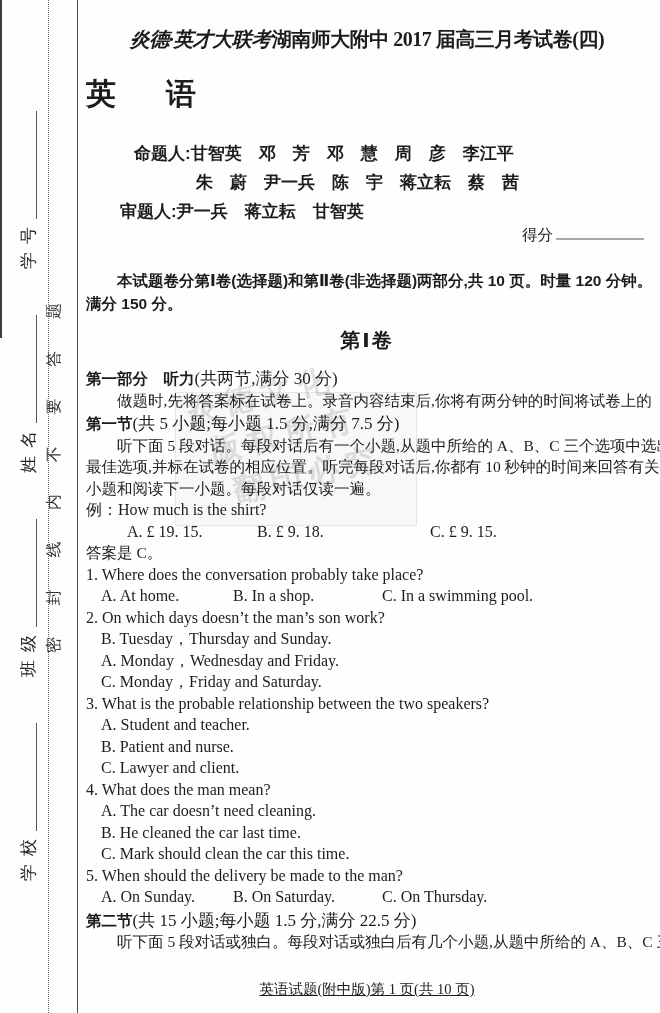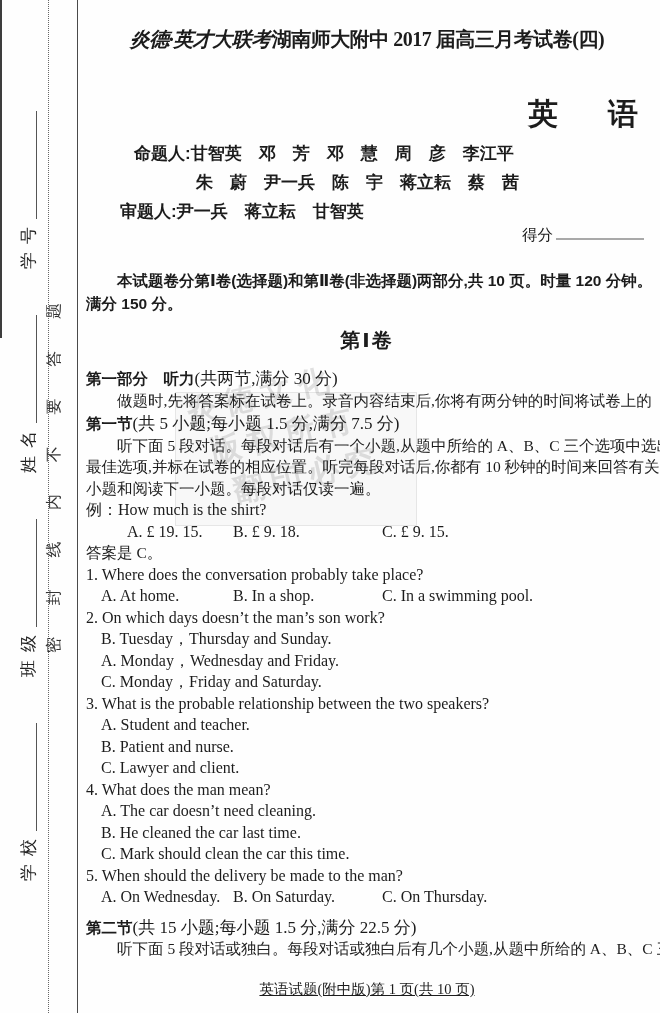--- a/index.html
+++ b/index.html
@@ -26,23 +26,23 @@
   .wm-inner{position:absolute;left:6px;top:-2px;transform:rotate(-13deg);transform-origin:left top;
         color:rgba(90,90,90,0.18);font-weight:bold;font-size:31px;letter-spacing:7px;white-space:nowrap;}
   .wm-line{line-height:44px;}
   .wm-line:nth-child(2){margin-left:14px;}
   .wm-line:nth-child(3){margin-left:28px;}
   
   .content{position:absolute;left:86px;top:0;width:562px;z-index:2;}
   .title{position:absolute;top:26px;left:0;width:562px;text-align:center;white-space:nowrap;
         font-weight:bold;font-size:20px;letter-spacing:-0.5px;font-family:"Liberation Serif","DejaVu Serif",serif;}
   .title .brand{font-style:italic;margin-right:1px;}
-  .subject{position:absolute;top:74px;left:0;width:562px;text-align:right;
+  .subject{position:absolute;top:74px;left:0;width:562px;text-align:left;
         font-weight:bold;font-size:30px;letter-spacing:10px;
-        font-family:Liberation Mono, monospace;margin-top:20px;}
+        font-family:Liberation Mono, monospace;}
   .committee{position:absolute;top:139px;left:0;width:562px;
         font-family:"Liberation Sans","DejaVu Sans",sans-serif;
         font-weight:bold;font-size:17px;line-height:29px;white-space:nowrap;}
   .cm-line.l1{padding-left:48px;}
   .cm-line.l2{padding-left:110px;}
   .cm-line.l3{padding-left:34px;}
   .score{position:absolute;top:224px;right:4px;font-size:15.5px;white-space:nowrap;}
   .score-line{display:inline-block;width:88px;border-bottom:2px solid #a9a9a9;height:14px;margin-left:3px;}
   .intro{position:absolute;top:270px;left:0;width:562px;
         font-family:"Liberation Sans","DejaVu Sans",sans-serif;
@@ -55,21 +55,21 @@
   .body-lines{position:absolute;top:366px;left:0;width:562px;}
   .line{line-height:21.5px;height:21.5px;white-space:nowrap;}
   .zh{font-size:15.5px;}
   .ind{text-indent:31px;}
   .q,.en,.opt{font-size:16px;}
   .opt{padding-left:15px;}
   .row{display:flex;font-size:16px;padding-left:15px;}
   .row .c0{width:132px;}
   .row .c1{width:149px;}
   .row .c2{flex:1;}
-  .row.ex{padding-left:41px;}
+  .row.ex{padding-left:41px;gap:24px;}
   .row.ex .c0{width:106px;}
   .sec{font-size:15.5px;}
   .sec b{font-family:"Liberation Sans","DejaVu Sans",sans-serif;font-weight:bold;}
   .sec .kai{font-size:17px;}
   .footer{position:absolute;left:86px;top:980px;width:562px;z-index:2;
         text-align:center;font-size:14.5px;text-decoration:underline;}
 </style>
 </head>
 <body>
 
@@ -168,25 +168,25 @@
         <div class="line q">3. What is the probable relationship between the two speakers?</div>
         <div class="line opt">A. Student and teacher.</div>
         <div class="line opt">B. Patient and nurse.</div>
         <div class="line opt">C. Lawyer and client.</div>
         <div class="line q">4. What does the man mean?</div>
         <div class="line opt">A. The car doesn’t need cleaning.</div>
         <div class="line opt">B. He cleaned the car last time.</div>
         <div class="line opt">C. Mark should clean the car this time.</div>
         <div class="line q">5. When should the delivery be made to the man?</div>
         <div class="line row">
-          <span class="c0">A. On Wednesday.</span>
+          <span class="c0">A. On Sunday.</span>
           <span class="c1">B. On Saturday.</span>
           <span class="c2">C. On Thursday.</span>
         </div>
-        <div class="line sec" style="margin-top: 9px;"><b>第二节</b><span class="kai">(共 15 小题;每小题 1.5 分,满分 22.5 分)</span></div>
+        <div class="line sec" style="margin-top: 2px;"><b>第二节</b><span class="kai">(共 15 小题;每小题 1.5 分,满分 22.5 分)</span></div>
         <div class="line zh ind">听下面 5 段对话或独白。每段对话或独白后有几个小题,从题中所给的 A、B、C 三</div>
       </div>
 
   </div>
 
   <div class="footer">英语试题(附中版)第 1 页(共 10 页)</div>
 
 </div>
 
 </body></html>

